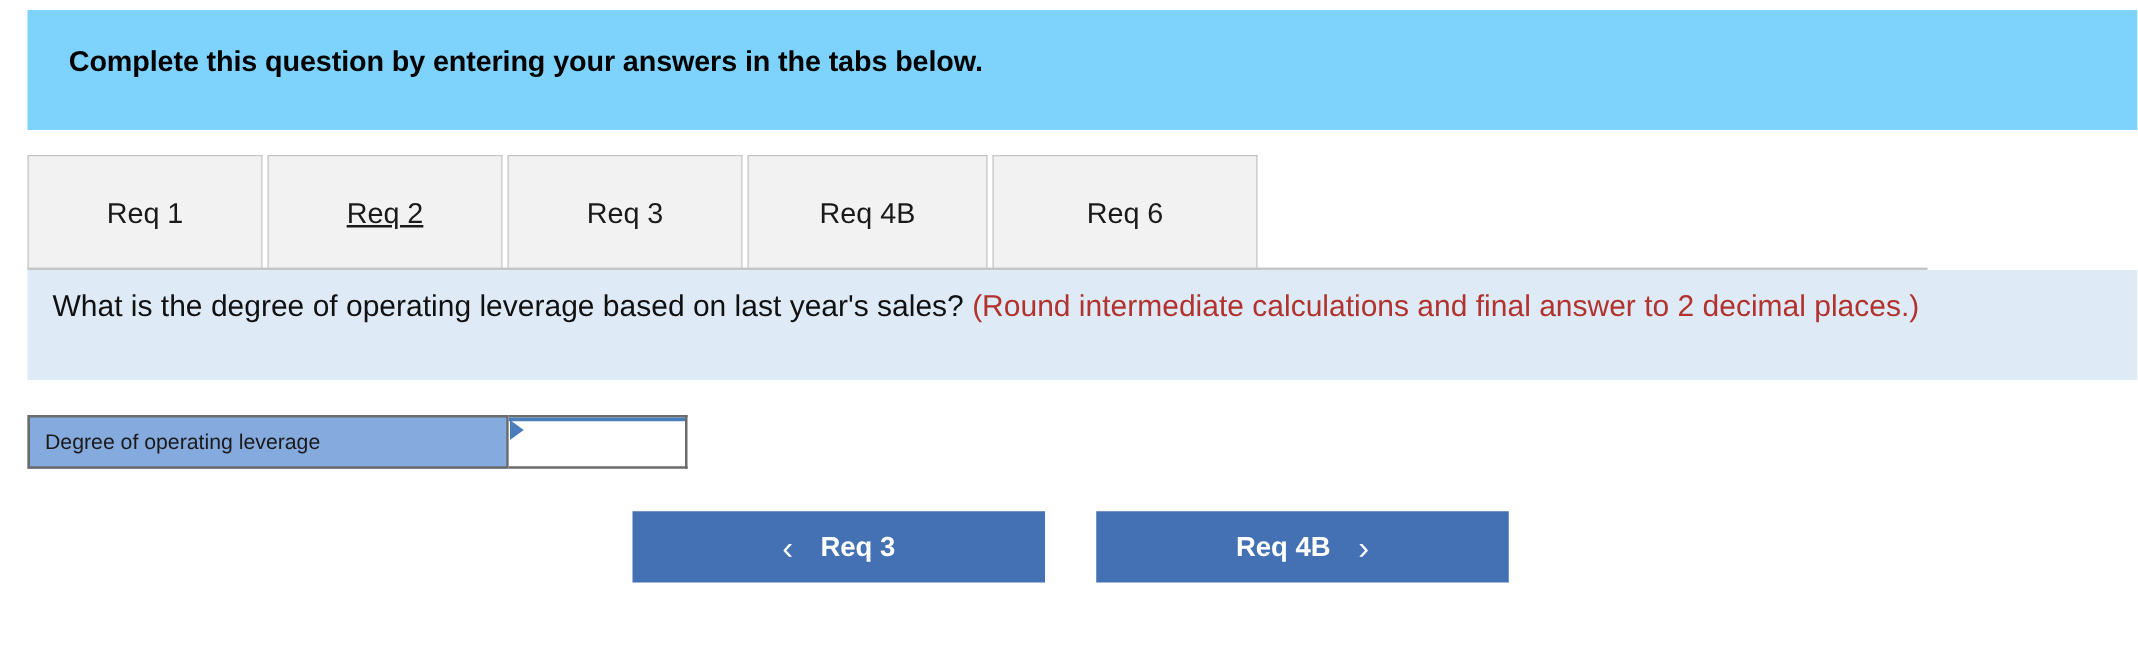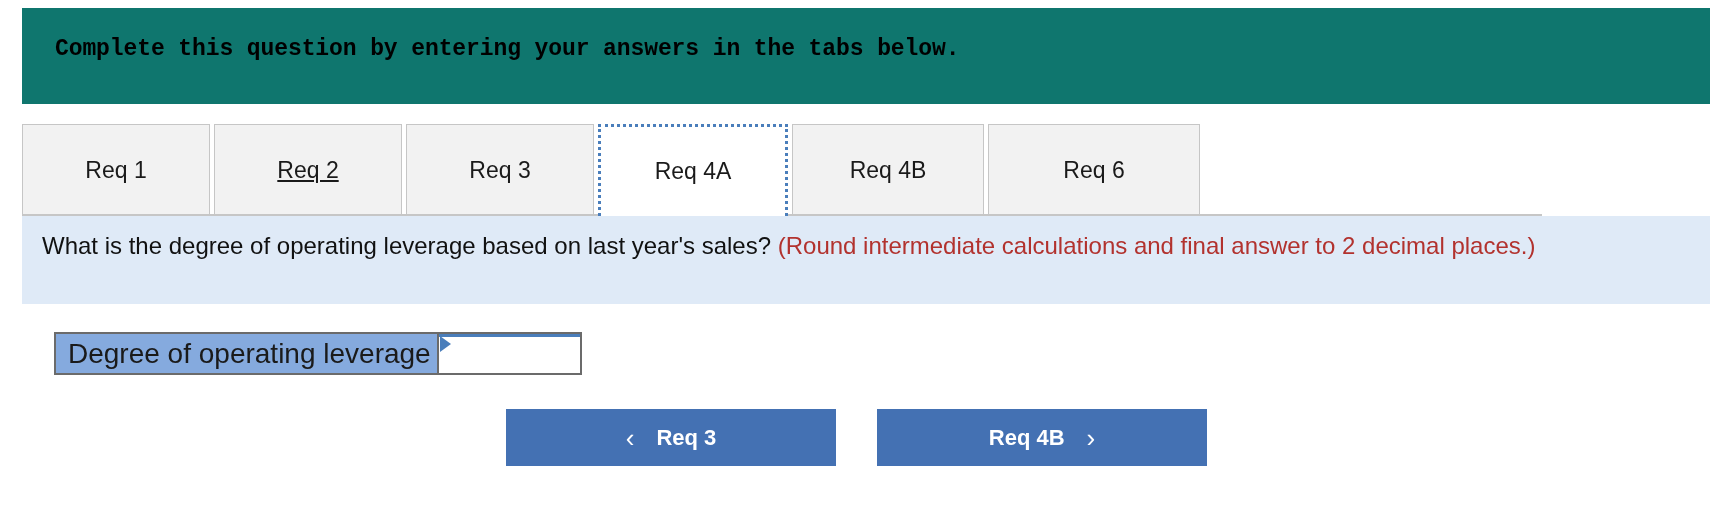--- a/index.html
+++ b/index.html
@@ -15,23 +15,22 @@
     position: relative;
   }
 
   
   .header-banner {
     position: absolute;
     left: 22px;
     top: 8px;
     width: 1688px;
     height: 96px;
-    background: #0f766e;
-    box-sizing: border-box;
-    font-family: Liberation Mono, monospace;
+    background: #7dd3fc;
+    box-sizing: border-box;
   }
   .header-title {
     position: absolute;
     left: 33px;
     top: 28px;
     font-size: 23px;
     font-weight: bold;
     color: #000000;
     letter-spacing: -0.1px;
     white-space: nowrap;
@@ -115,24 +114,23 @@
     height: 43px;
   }
   .answer-label {
     width: 385px;
     box-sizing: border-box;
     background: #85aade;
     border: 2px solid #6b6b6b;
     display: flex;
     align-items: center;
     padding-left: 12px;
-    font-size: 28px;
+    font-size: 17px;
     color: #1a1a1a;
     white-space: nowrap;
-    margin-left: 32px;
   }
   .answer-input-cell {
     width: 143px;
     box-sizing: border-box;
     background: #ffffff;
     border: 2px solid #6b6b6b;
     border-left: none;
     position: relative;
   }
   .answer-input-cell .cell-top-rule {
@@ -218,23 +216,20 @@
 <div class="tab-strip">
   <div class="tab w1">
     <span>Req 1</span>
   </div>
   <div class="tab w2">
     <span>Req 2</span>
   </div>
   <div class="tab w3">
     <span>Req 3</span>
   </div>
-  <div class="tab w4 active">
-    <span>Req 4A</span>
-  </div>
   <div class="tab w5">
     <span>Req 4B</span>
   </div>
   <div class="tab w8">
     <span>Req 6</span>
   </div>
 </div>
 <div class="tab-strip-underline"></div>
 
 <div class="question-banner">

